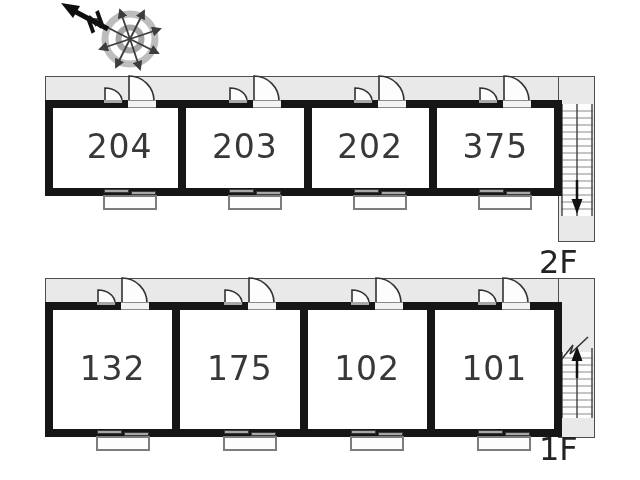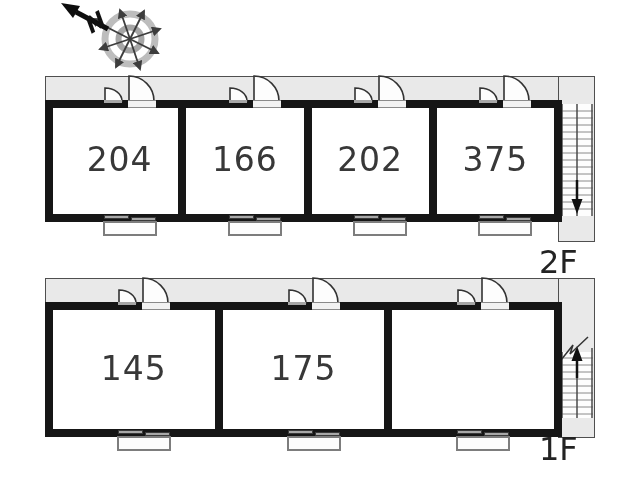--- a/index.html
+++ b/index.html
@@ -22,21 +22,21 @@
   .floor-a .corridor-right{height:166px;}
   .floor-b .corridor-right{height:160px;}
 
   .stairs{position:absolute;left:516px;width:32px;}
   .floor-a .stairs{top:28px;height:112px;}
   .floor-b .stairs{top:66px;height:74px;}
   .stairs svg{position:absolute;left:0;top:0;overflow:visible;}
 
   .rooms-block{position:absolute;left:0;top:24px;width:517px;background:#fff;
     border:8px solid var(--wall);box-sizing:border-box;display:flex;}
-  .floor-a .rooms-block{height:122px;padding-left:8px;}
+  .floor-a .rooms-block{height:96px;padding-left:8px;}
   .floor-b .rooms-block{height:135px;}
   .room{flex:1;position:relative;border-right:8px solid var(--wall);background:var(--room_fill);}
   .room:last-child{border-right:none;}
 
   .room-number{position:absolute;left:0;right:0;top:50%;transform:translateY(-54%);
     text-align:center;font-size:33px;letter-spacing:1px;color:var(--text);}
 
   
   .doors{position:absolute;top:-33px;left:50%;margin-left:-16px;width:52px;height:26px;overflow:visible;}
   .doors path{fill:#fdfdfd;stroke:#333;stroke-width:1.6px;}
@@ -138,21 +138,21 @@
             </div>
     <div class="balcony"></div>
   </div>
           <div class="room">
     <svg class="doors" viewBox="0 0 52 26">
       <path d="M1,26 L1,13 A17,13 0 0 1 18,26 Z"></path>
       <path d="M25,26 L25,1 A25,25 0 0 1 50,26 Z"></path>
     </svg>
     <div class="door-gap"></div>
     <div class="door-sill"></div>
-    <span class="room-number">166</span>
+    <span class="room-number">203</span>
     <div class="window">
               <i class="b1"></i>
               <i class="b2"></i>
             </div>
     <div class="balcony"></div>
   </div>
           <div class="room">
     <svg class="doors" viewBox="0 0 52 26">
       <path d="M1,26 L1,13 A17,13 0 0 1 18,26 Z"></path>
       <path d="M25,26 L25,1 A25,25 0 0 1 50,26 Z"></path>
@@ -214,21 +214,21 @@
     </div>
 
     <div class="rooms-block">
           <div class="room">
     <svg class="doors" viewBox="0 0 52 26">
       <path d="M1,26 L1,13 A17,13 0 0 1 18,26 Z"></path>
       <path d="M25,26 L25,1 A25,25 0 0 1 50,26 Z"></path>
     </svg>
     <div class="door-gap"></div>
     <div class="door-sill"></div>
-    <span class="room-number">145</span>
+    <span class="room-number">132</span>
     <div class="window">
               <i class="b1"></i>
               <i class="b2"></i>
             </div>
     <div class="balcony"></div>
   </div>
           <div class="room">
     <svg class="doors" viewBox="0 0 52 26">
       <path d="M1,26 L1,13 A17,13 0 0 1 18,26 Z"></path>
       <path d="M25,26 L25,1 A25,25 0 0 1 50,26 Z"></path>
@@ -242,20 +242,35 @@
             </div>
     <div class="balcony"></div>
   </div>
           <div class="room">
     <svg class="doors" viewBox="0 0 52 26">
       <path d="M1,26 L1,13 A17,13 0 0 1 18,26 Z"></path>
       <path d="M25,26 L25,1 A25,25 0 0 1 50,26 Z"></path>
     </svg>
     <div class="door-gap"></div>
     <div class="door-sill"></div>
+    <span class="room-number">102</span>
+    <div class="window">
+              <i class="b1"></i>
+              <i class="b2"></i>
+            </div>
+    <div class="balcony"></div>
+  </div>
+          <div class="room">
+    <svg class="doors" viewBox="0 0 52 26">
+      <path d="M1,26 L1,13 A17,13 0 0 1 18,26 Z"></path>
+      <path d="M25,26 L25,1 A25,25 0 0 1 50,26 Z"></path>
+    </svg>
+    <div class="door-gap"></div>
+    <div class="door-sill"></div>
+    <span class="room-number">101</span>
     <div class="window">
               <i class="b1"></i>
               <i class="b2"></i>
             </div>
     <div class="balcony"></div>
   </div>
         </div>
     <div class="floor-label">1F</div>
   </div>
     </div>

